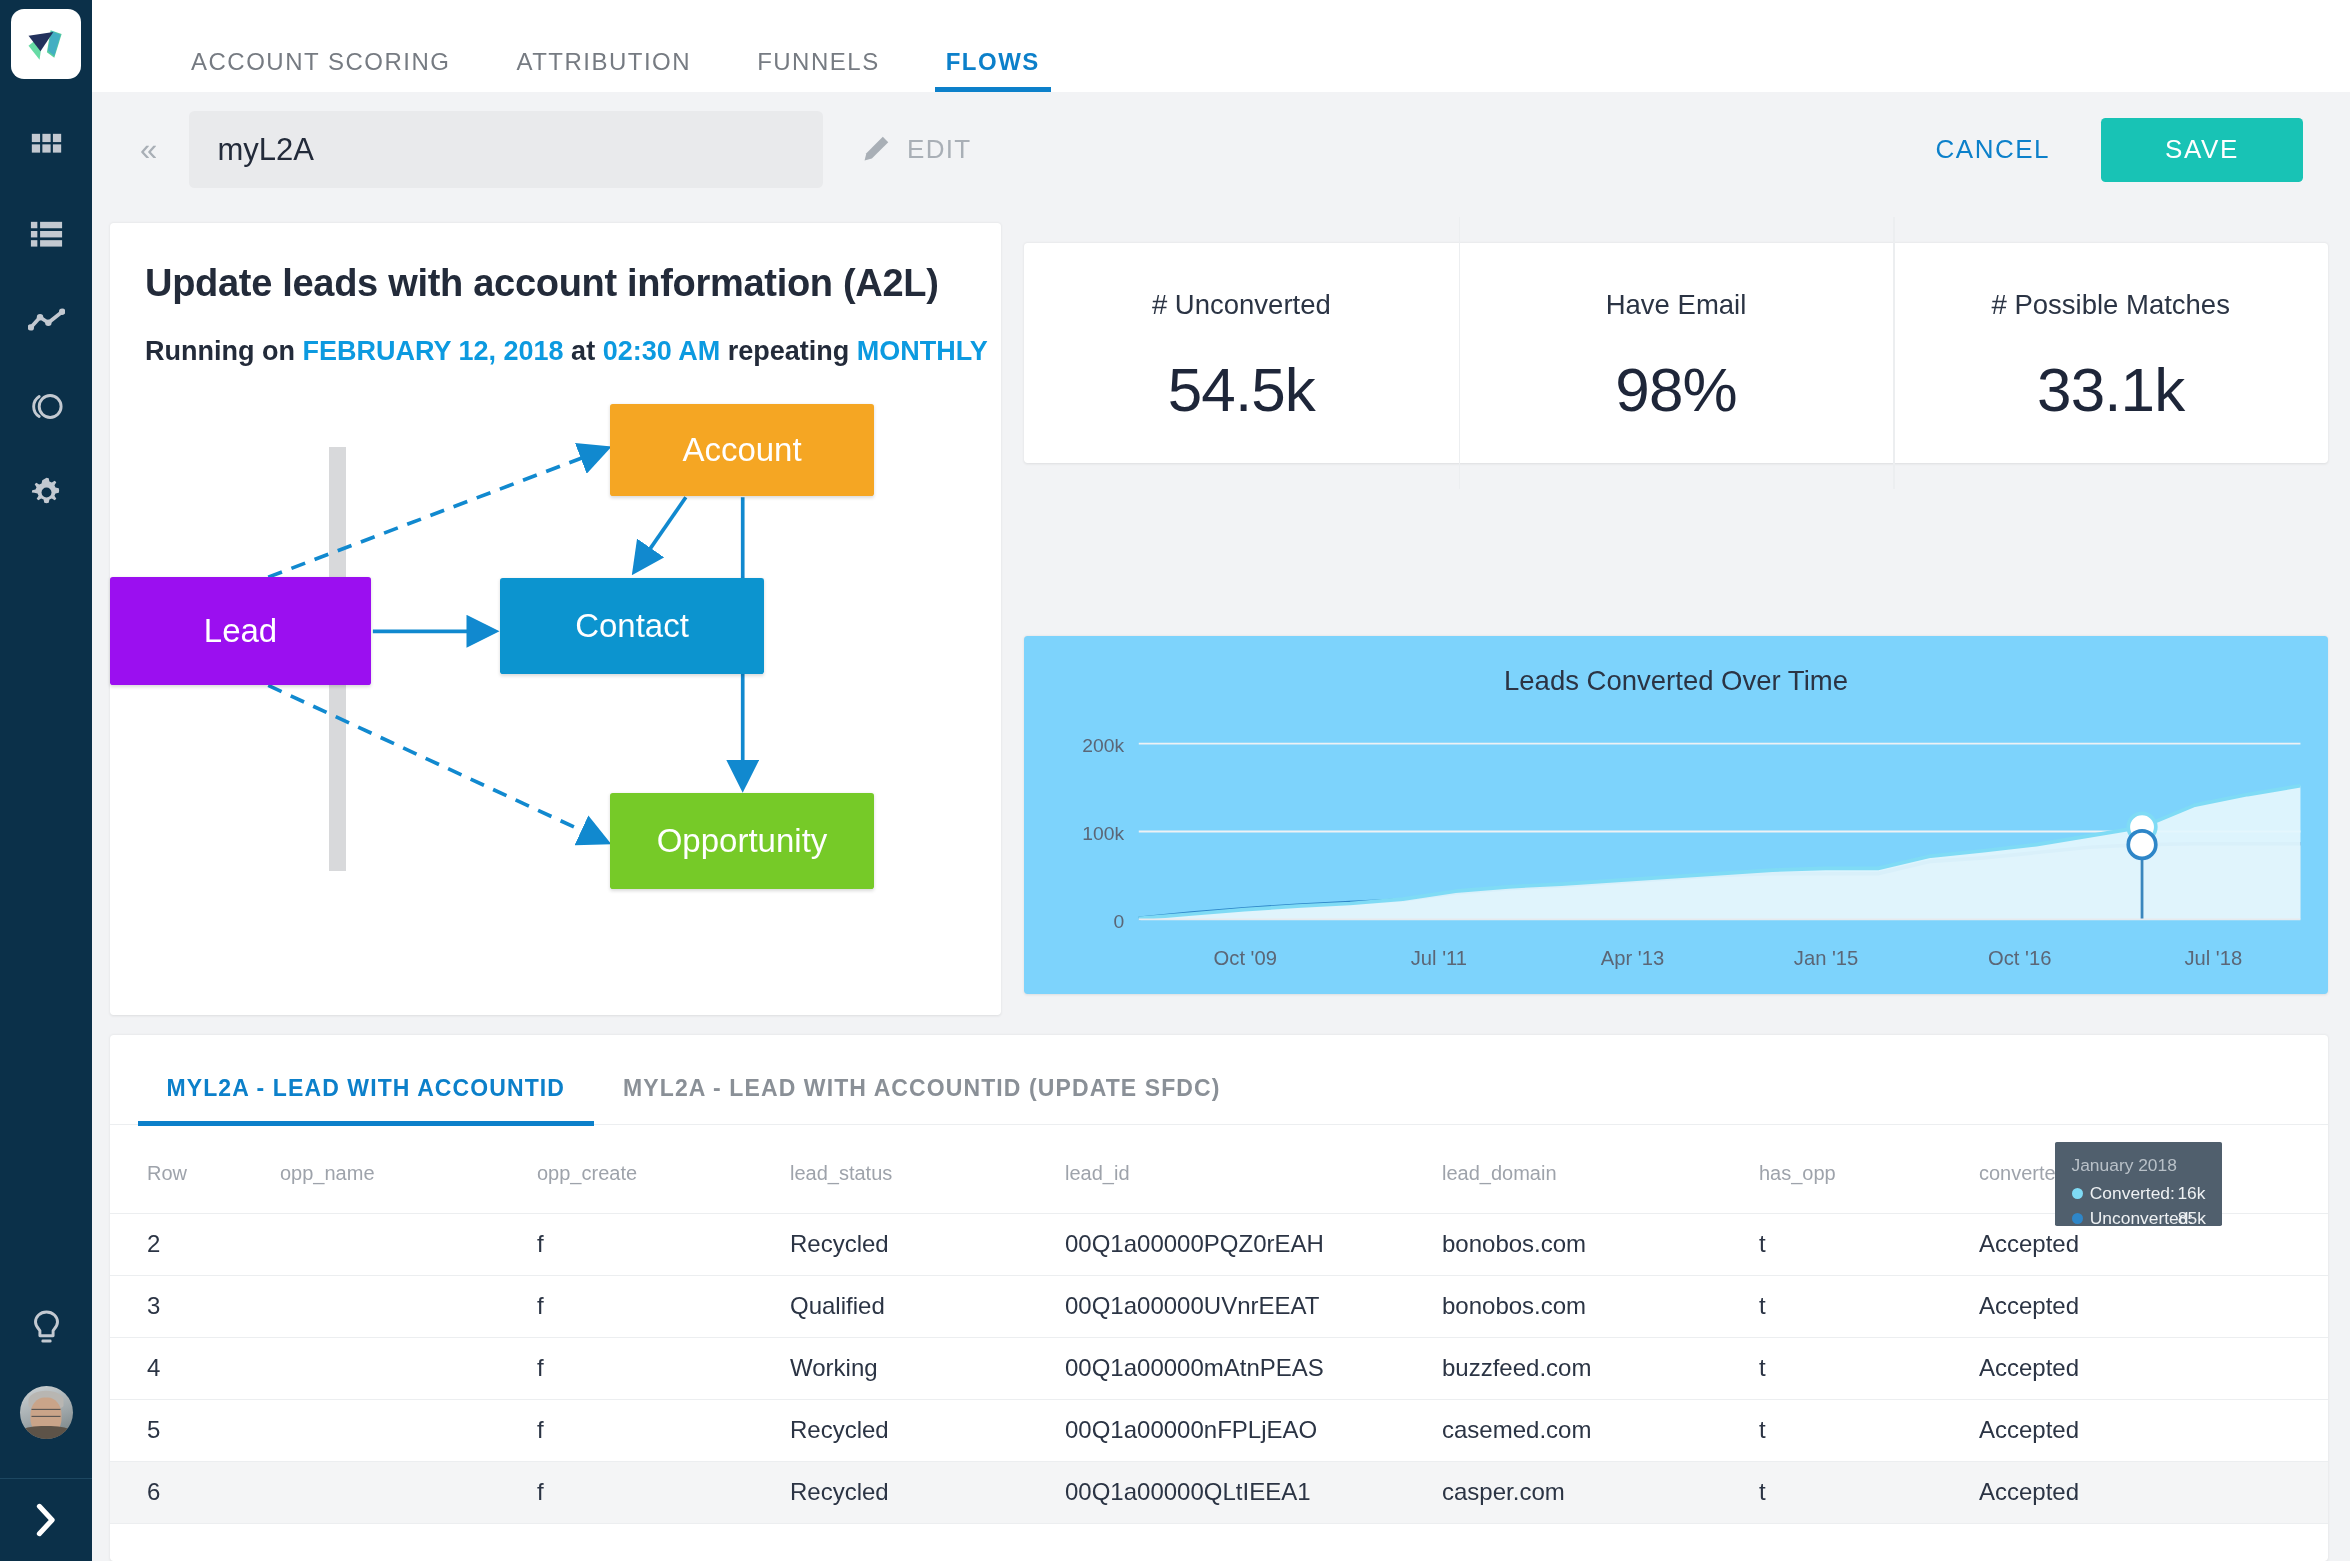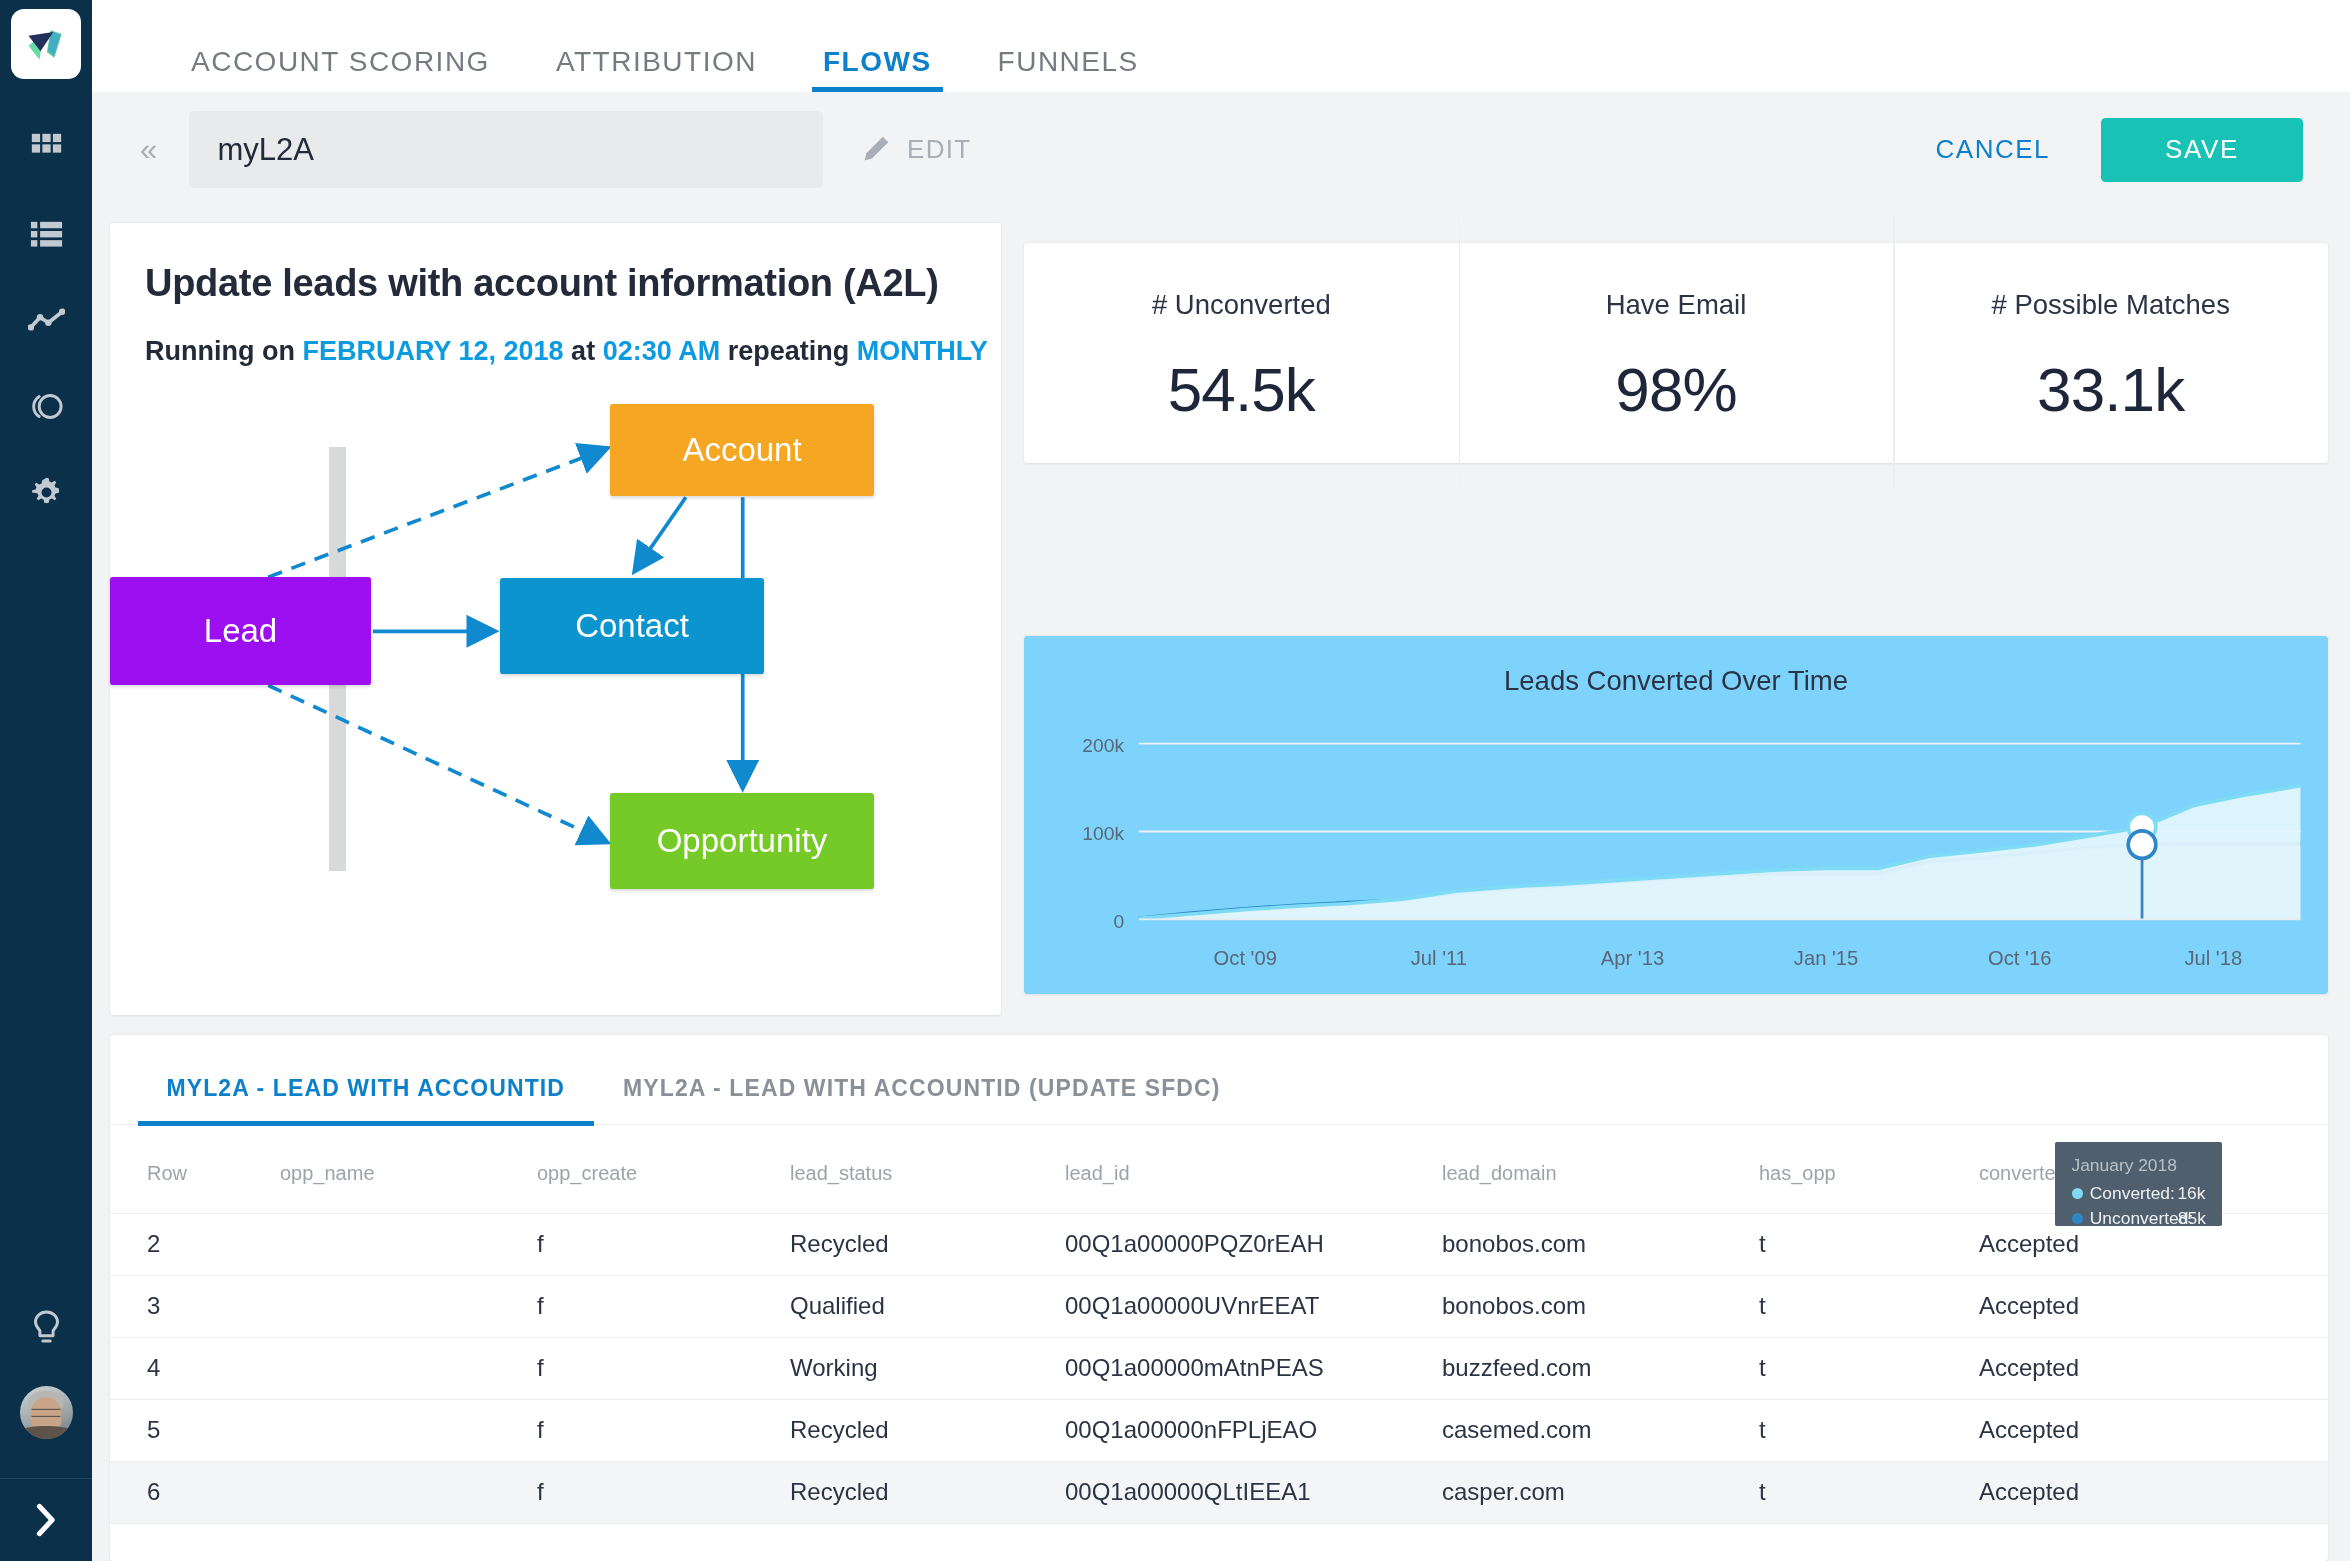--- a/index.html
+++ b/index.html
@@ -56,21 +56,21 @@
 
   
   .topnav {
     position: absolute; left: 92px; top: 0; width: 2259px; height: 92px;
     background: #ffffff;
     display: flex; align-items: stretch;
   }
   .nav-tabs { display: flex; align-items: stretch; margin-left: 66px; }
   .nav-tab {
     display: flex; align-items: center; padding: 0 33px;
-    font-size: 28px; letter-spacing: 1.5px; color: #767b82;
+    font-size: 24px; letter-spacing: 1.5px; color: #767b82;
     font-weight: 400; cursor: pointer; position: relative; margin-top: 32px;
   }
   .nav-tab.active { color: #0c80ca; font-weight: 700; }
   .nav-tab.active::after {
     content: ""; position: absolute; left: 22px; right: 22px; bottom: 0;
     height: 4.6px; background: #0c80ca;
   }
   .brand {
     margin-left: auto; display: flex; align-items: center; gap: 20px;
     padding-right: 48px; color: #0c80ca;
@@ -277,25 +277,25 @@
   </div>
 
   <div class="topnav">
     <div class="nav-tabs">
       <div class="nav-tab">
           <span>ACCOUNT SCORING</span>
         </div>
       <div class="nav-tab">
           <span>ATTRIBUTION</span>
         </div>
+      <div class="nav-tab">
+          <span>FUNNELS</span>
+        </div>
       <div class="nav-tab active">
           <span>FLOWS</span>
-        </div>
-      <div class="nav-tab">
-          <span>FUNNELS</span>
         </div>
     </div>
   </div>
 
   <div class="toolbar">
     <div class="collapse-chevrons">«</div>
     <input class="name-field" value="myL2A" style="">
     <div class="edit-btn">
       <svg width="31" height="31" viewBox="0 0 34 34">
         <path d="M25 3l6 6-18 18-8 2 2-8z" fill="#a9afb6"></path>

